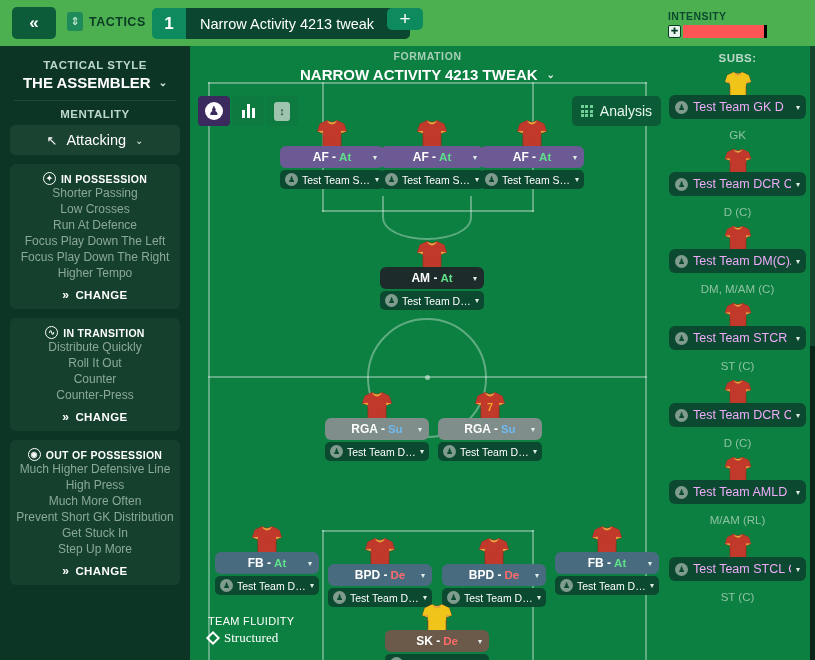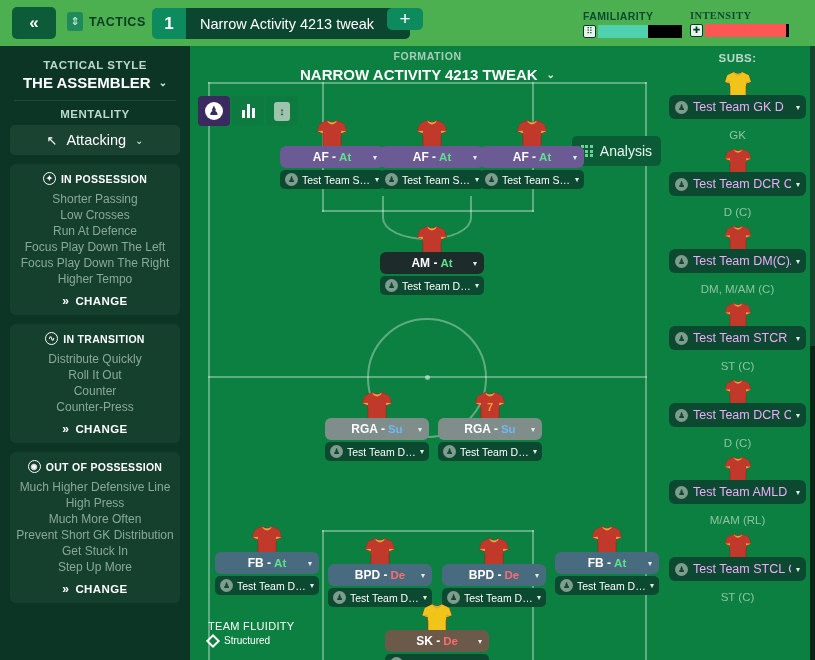--- a/index.html
+++ b/index.html
@@ -50,21 +50,21 @@
   }
   #tactic-name { color: #fff; font-size: 14.5px; }
   .caret { color: #dfeee7; font-size: 10px; }
   #add-tactic {
     width: 36px; background: #0e8a5f; color: #fff; font-size: 19px;
     display: flex; align-items: center; justify-content: center; margin-left: 2px;
     border-radius: 5px;
   }
   .meter-group { position: absolute; top: 10px; }
   #familiarity-group { left: 583px; }
-  #intensity-group { left: 690px; font-family: Liberation Serif, serif; }
+  #intensity-group { left: 668px; }
   .meter-title {
     color: #0c4a30; font-size: 10.5px; font-weight: bold; letter-spacing: .4px;
     text-align: left; margin-bottom: 3px;
   }
   .meter-row { display: flex; align-items: center; gap: 2px; }
   .meter-badge {
     width: 13px; height: 13px; background: #e8f5ee; border: 1px solid #0a3b24;
     border-radius: 2px; font-size: 9px; color: #0a3b24;
     display: flex; align-items: center; justify-content: center; line-height: 1;
   }
@@ -97,21 +97,21 @@
   }
   .phase-title {
     color: #fff; font-size: 10.5px; font-weight: bold; letter-spacing: .3px;
     display: flex; align-items: center; justify-content: center; gap: 5px;
   }
   .phase-icon {
     width: 13px; height: 13px; border-radius: 50%; border: 1.6px solid #fff;
     display: flex; align-items: center; justify-content: center;
     font-size: 8px; color: #fff; line-height: 1;
   }
-  .phase-list { margin-top: 6px; }
+  .phase-list { margin-top: 0; }
   .phase-item {
     color: #8aa89a; font-size: 12px; text-align: center; line-height: 16px;
   }
   .change-row {
     margin-top: 7px; color: #fff; font-size: 11.5px; font-weight: bold;
     letter-spacing: .4px; display: flex; align-items: center; justify-content: center; gap: 6px;
   }
   .chev2 { font-size: 12px; }
 
   
@@ -136,21 +136,21 @@
   #tool-person { background: #3b2a5e; }
   #tool-chart { background: #0d7a3f; }
   #tool-swap { background: #0d7a3f; }
   .tool-circle {
     width: 18px; height: 18px; border-radius: 50%; background: #fff; color: #3b2a5e;
     font-size: 12px; display: flex; align-items: center; justify-content: center;
   }
   #analysis-btn {
     position: absolute; right: 4px; top: 50px; height: 30px;
     background: #0b5c36; border-radius: 5px; padding: 0 9px;
-    display: flex; align-items: center; gap: 7px; margin-top: 40px;
+    display: flex; align-items: center; gap: 7px;
   }
   #analysis-label { color: #e9f6ef; font-size: 14px; }
   .grid-icon { display: grid; grid-template-columns: repeat(3,3px); grid-gap: 1.5px; }
   .grid-icon i { width: 3px; height: 3px; background: #6fcf97; display: block; }
 
   
   .player { position: absolute; width: 104px; }
   .shirt {
     width: 40px; height: 34px; margin: 0 auto -6px auto; position: relative; z-index: 1;
   }
@@ -180,22 +180,22 @@
   .pill-dark   { background: #1d2b2a; }
   .pill-gray   { background: #7f8e8a; }
   .pill-blue   { background: #496b80; }
   .pill-brown  { background: #6b5a4a; }
 
   #fluidity {
     position: absolute; left: 18px; bottom: 14px;
   }
   #fluidity-title { color: #fff; font-size: 11px; font-weight: normal; letter-spacing: .3px; }
   #fluidity-value {
-    color: #fff; font-size: 10px; margin-top: 3px;
-    display: flex; align-items: center; gap: 6px;
+    color: #fff; font-size: 13px; margin-top: 3px;
+    display: flex; align-items: center; gap: 6px; font-family: Liberation Serif, serif;
   }
   .diamond {
     width: 10px; height: 10px; border: 2px solid #fff; transform: rotate(45deg);
   }
 
   
   #subs {
     position: absolute; left: 665px; top: 46px; width: 145px; height: 614px;
     background: #0c8040; padding-top: 6px;
   }
@@ -230,29 +230,20 @@
       <div id="tactic-num">1</div>
       <div id="tactic-name-wrap">
         <span id="tactic-name">Narrow Activity 4213 tweak</span>
         <span class="caret">⌄</span>
       </div>
     </div>
     <div id="add-tactic" style="left:385px;top:8px;position:absolute;">
       <span>+</span>
     </div>
 
-    <div class="meter-group" id="familiarity-group">
-      <div class="meter-title">FAMILIARITY</div>
-      <div class="meter-row">
-        <span class="meter-badge">⠿</span>
-        <div class="meter-track">
-          <div class="meter-fill" id="fam-fill" style="width: 60%; background: rgb(79, 209, 176);"></div>
-        </div>
-      </div>
-    </div>
 
     <div class="meter-group" id="intensity-group">
       <div class="meter-title">INTENSITY</div>
       <div class="meter-row">
         <span class="meter-badge">✚</span>
         <div class="meter-track">
           <div class="meter-fill" id="int-fill" style="width: 97%; background: rgb(255, 85, 85);"></div>
         </div>
       </div>
     </div>
@@ -434,21 +425,21 @@
           <span class="role-text">AF -</span>
           <span class="role-duty" style="color: rgb(95, 224, 138);">At</span>
           <span class="pill-caret">▾</span>
         </div>
         <div class="name-pill">
           <span class="avatar-dot">♟</span>
           <span class="name-text">Test Team STCR C</span>
           <span class="name-caret">▾</span>
         </div>
       </div>
-      <div class="player" style="left: 190px; top: 178px;">
+      <div class="player" style="left: 190px; top: 193px;">
         <div class="shirt"><svg width="40" height="34" viewBox="0 0 64 56">
             <path d="M12 10 L24 4 Q32 10 40 4 L52 10 L56 22 L47 25 L47 54 L17 54 L17 25 L8 22 Z" fill="#c0392b" stroke="#8a2a1e" stroke-width="1"></path>
             <path d="M12 10 L24 4 Q32 10 40 4 L52 10 L56 22 L47 25 L47 30 L17 30 L17 25 L8 22 Z" fill="#c0392b"></path>
             <path d="M24 4 Q32 11 40 4 L38 8 Q32 13 26 8 Z" fill="#e8a33d"></path>
             <path d="M8 22 L17 25 L17 21 Z" fill="#e8a33d"></path>
             <path d="M56 22 L47 25 L47 21 Z" fill="#e8a33d"></path>
           </svg></div>
         <div class="role-pill pill-dark">
           <span class="role-text">AM -</span>
           <span class="role-duty" style="color: rgb(95, 224, 138);">At</span>

